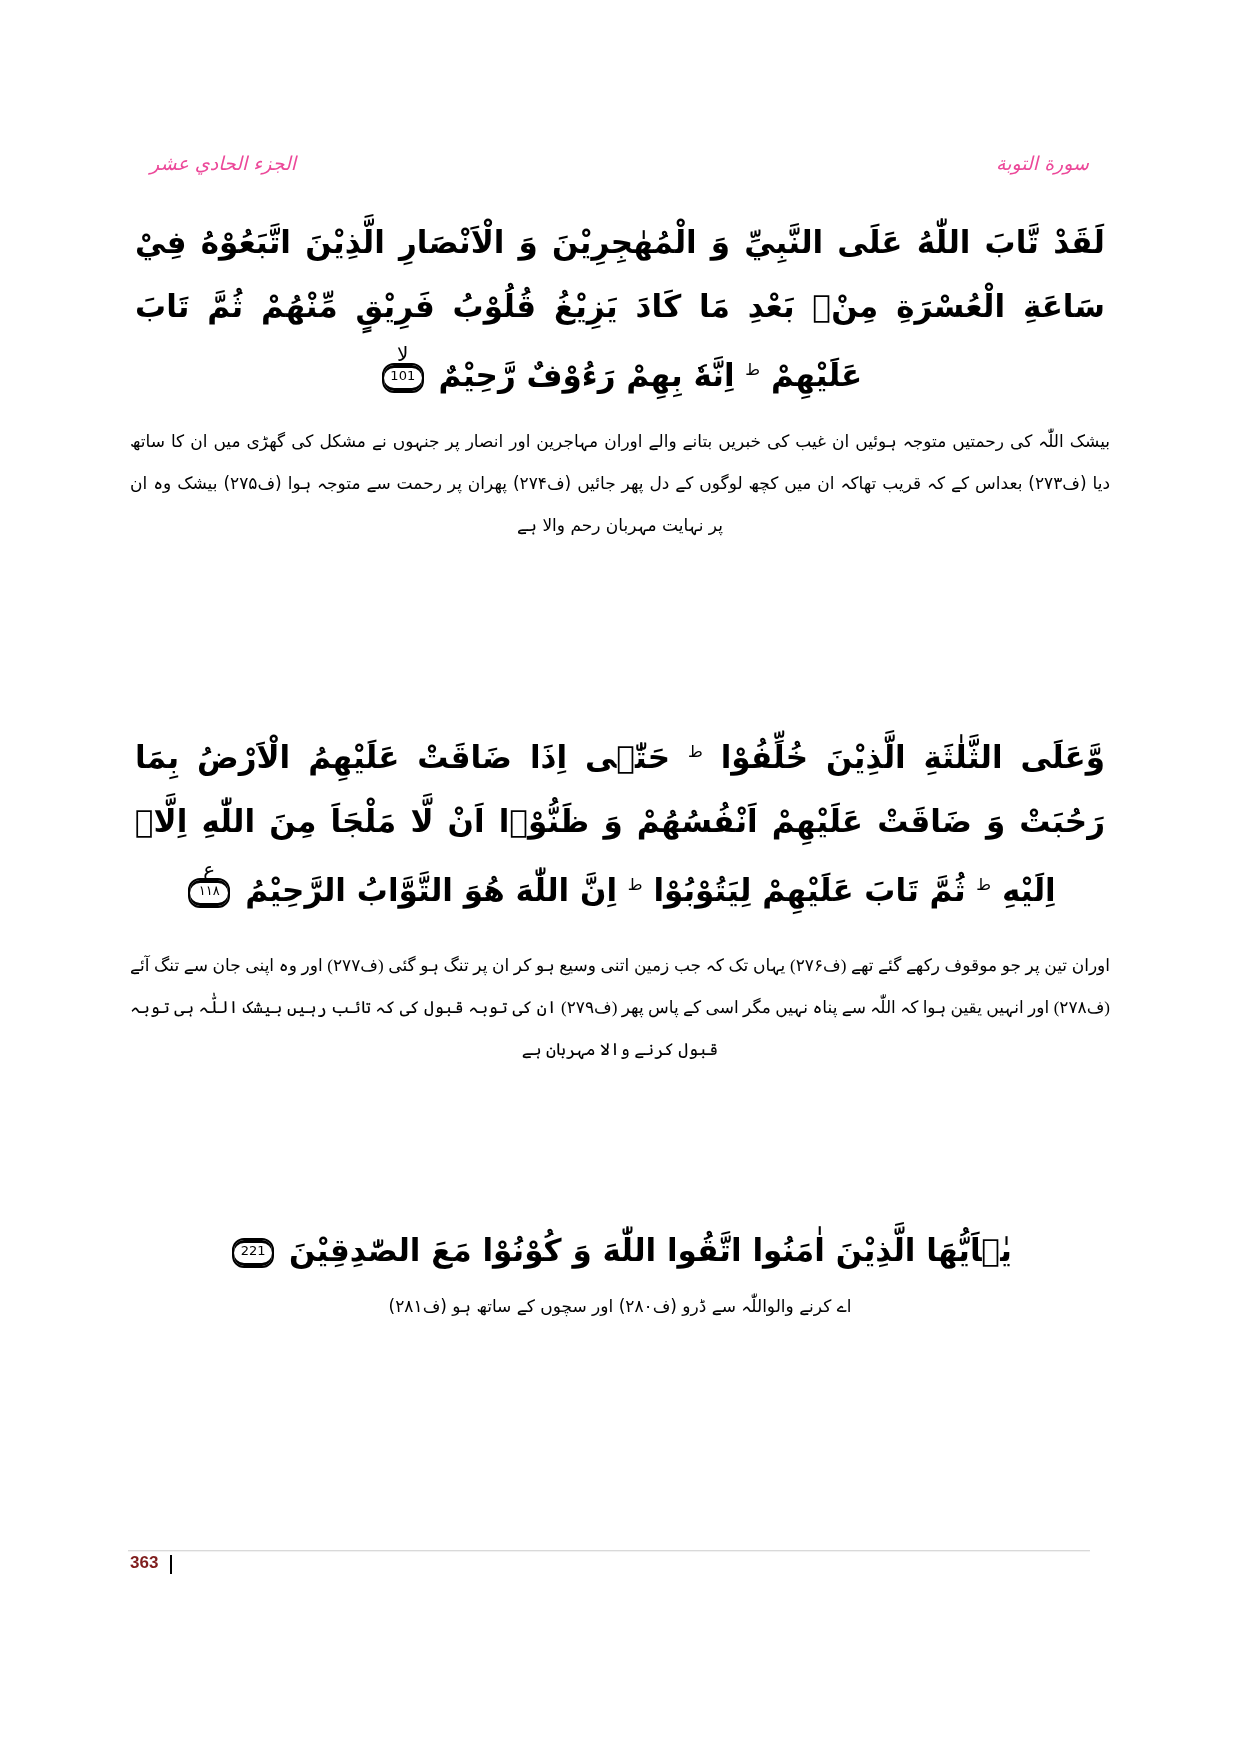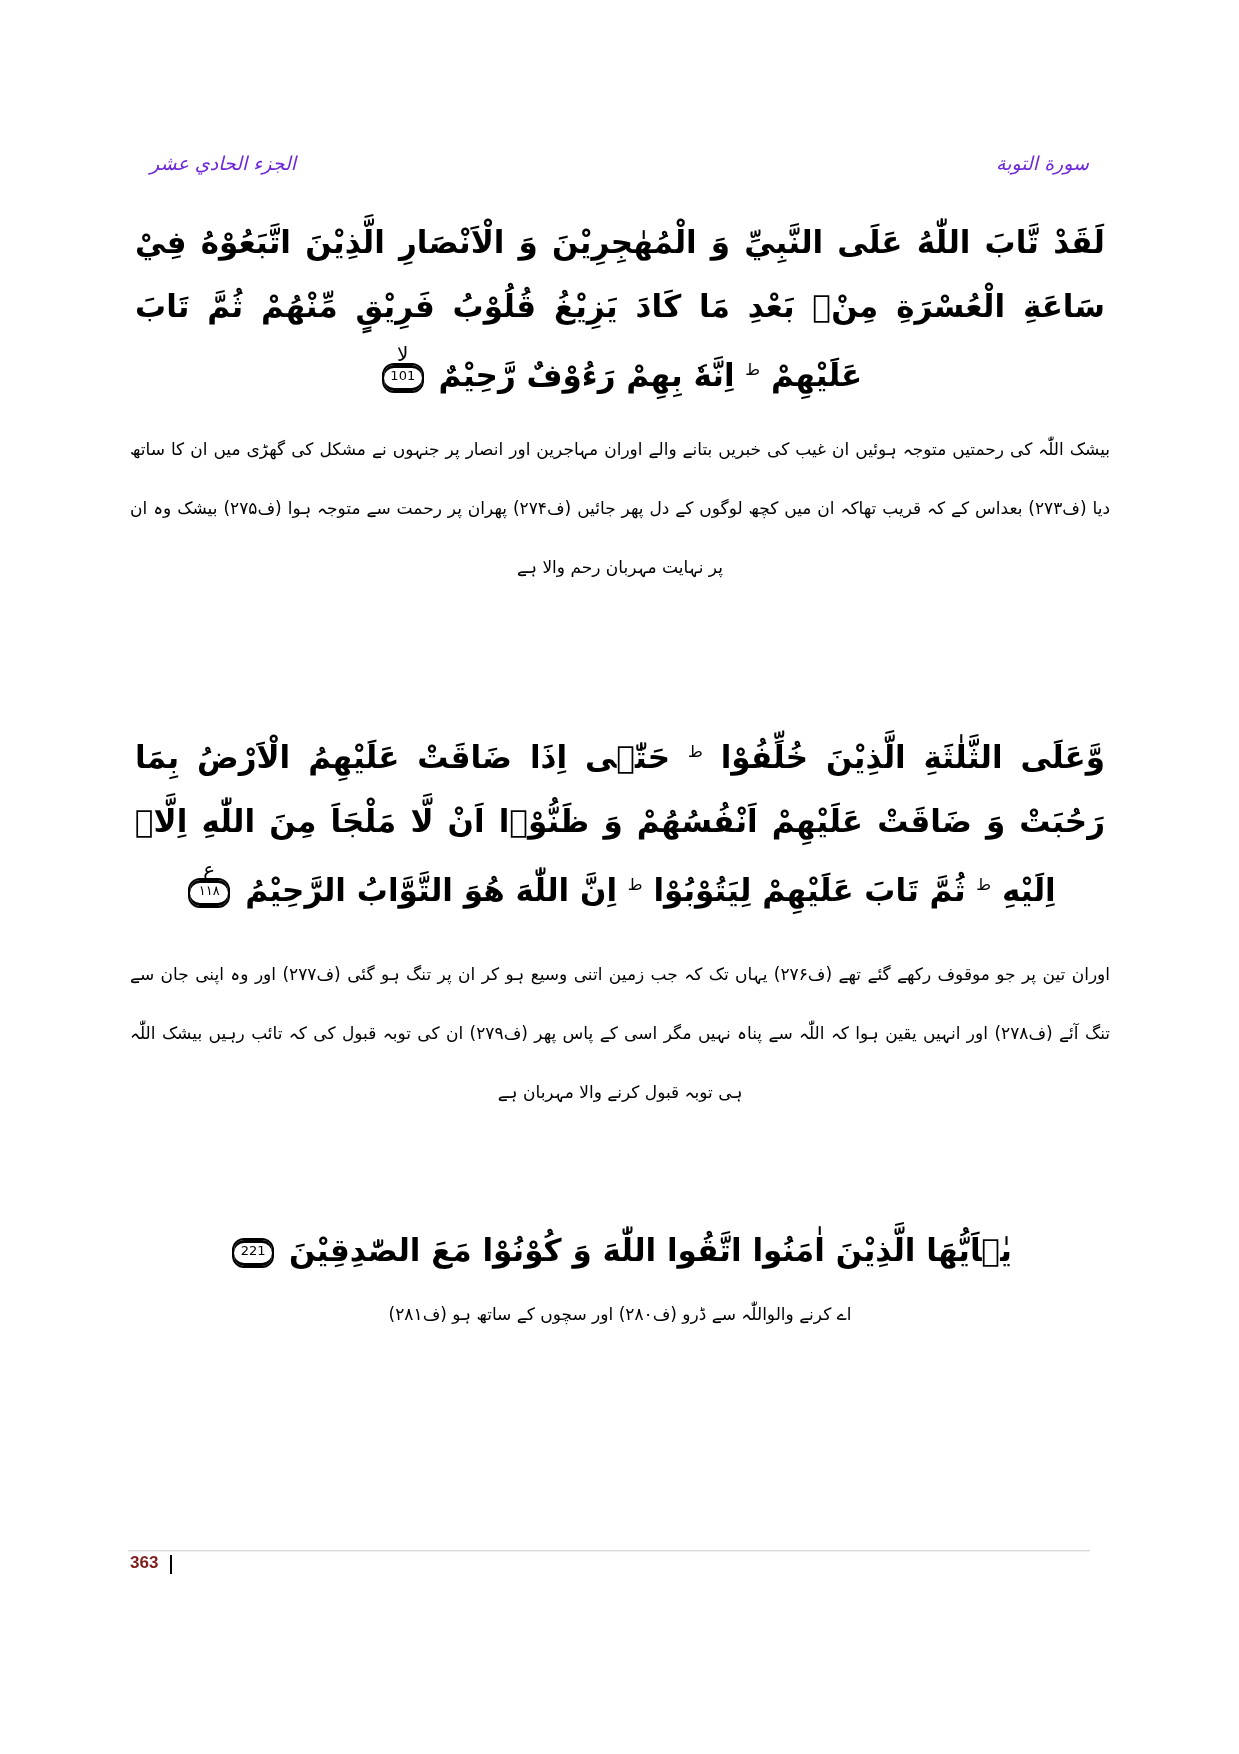--- a/index.html
+++ b/index.html
@@ -1,24 +1,24 @@
 <!DOCTYPE html>
 <html><head>
 <meta charset="utf-8">
 <style>
   html, body { margin: 0; padding: 0; background: #ffffff; }
   body { width: 1239px; height: 1754px; position: relative; overflow: hidden; font-family: "DejaVu Sans", sans-serif; color: #000; }
-  .hdr { position: absolute; top: 152px; font-family: "DejaVu Sans", sans-serif; font-size: 19px; color: #6d28d9; direction: rtl; letter-spacing: -0.5px; font-style: italic; }
+  .hdr { position: absolute; top: 152px; font-family: "DejaVu Sans", sans-serif; font-size: 19px; color: #ec4899; direction: rtl; letter-spacing: -0.5px; font-style: italic; }
   .hdr-left { left: 150px; }
   .hdr-right { right: 150px; }
   .arabic { position: absolute; left: 135px; width: 970px; direction: rtl; text-align: justify; text-align-last: center; font-family: "DejaVu Sans", sans-serif; font-weight: bold; font-size: 31px; line-height: 64px; }
   .ayah-num { display: inline-block; position: relative; width: 38px; height: 26px; border: 2px solid #000; border-radius: 12px; font-size: 13px; line-height: 22px; text-align: center; vertical-align: middle; margin: 0 4px; font-weight: normal; box-shadow: inset 0 3px 0 #000, inset 0 -3px 0 #000; }
   .waqf { font-size: 16px; vertical-align: super; font-weight: normal; }
   .sign-above { position: absolute; top: -18px; left: 0; right: 0; text-align: center; font-size: 20px; font-weight: normal; line-height: 14px; }
-  .urdu { position: absolute; left: 130px; width: 980px; direction: rtl; text-align: justify; text-align-last: center; font-family: "DejaVu Sans", sans-serif; font-size: 17px; line-height: 59px; }
+  .urdu { position: absolute; left: 130px; width: 980px; direction: rtl; text-align: justify; text-align-last: center; font-family: "DejaVu Sans", sans-serif; font-size: 17px; line-height: 42px; }
   .urdu .ref { white-space: nowrap; }
   .footer-line { position: absolute; left: 128px; width: 962px; top: 1550px; height: 0; border-top: 1px solid #d9d9d9; box-shadow: 0 1px 1px #eeeeee; }
   .page-num { position: absolute; left: 130px; top: 1553px; font-family: "Liberation Sans", sans-serif; font-weight: bold; font-size: 17px; color: #7f1d1d; }
   .page-bar { position: absolute; left: 170px; top: 1555px; width: 2px; height: 19px; background: #000; }
 </style>
 </head>
 <body>
 
 <div class="hdr hdr-left">الجزء الحادي عشر</div>
 <div class="hdr hdr-right">سورة التوبة</div>
@@ -42,21 +42,21 @@
 <div class="arabic" style="top:720px;">
   <span>وَّعَلَى الثَّلٰثَةِ الَّذِيْنَ خُلِّفُوْا</span>
   <span class="waqf">ط</span>
   <span>حَتّٰۤى اِذَا ضَاقَتْ عَلَيْهِمُ الْاَرْضُ بِمَا رَحُبَتْ وَ ضَاقَتْ عَلَيْهِمْ اَنْفُسُهُمْ وَ ظَنُّوْۤا اَنْ لَّا مَلْجَاَ مِنَ اللّٰهِ اِلَّاۤ اِلَيْهِ</span>
   <span class="waqf">ط</span>
   <span>ثُمَّ تَابَ عَلَيْهِمْ لِيَتُوْبُوْا</span>
   <span class="waqf">ط</span>
   <span>اِنَّ اللّٰهَ هُوَ التَّوَّابُ الرَّحِيْمُ</span>
   <span class="ayah-num"><span class="sign-above">ع</span><span>١١٨</span></span>
 </div>
-<div class="urdu" style="top:945px;">
+<div class="urdu" style="top:945px;font-family:Liberation Serif, serif;">
   <span>اوران تین پر جو موقوف رکھے گئے تھے</span>
   <span class="ref">(ف۲۷۶)</span>
   <span>یہاں تک کہ جب زمین اتنی وسیع ہو کر ان پر تنگ ہو گئی</span>
   <span class="ref">(ف۲۷۷)</span>
   <span>اور وہ اپنی جان سے تنگ آئے</span>
   <span class="ref">(ف۲۷۸)</span>
   <span>اور انہیں یقین ہوا کہ اللّٰہ سے پناہ نہیں مگر اسی کے پاس پھر</span>
   <span class="ref">(ف۲۷۹)</span>
   <span>ان کی توبہ قبول کی کہ تائب رہیں بیشک اللّٰہ ہی توبہ قبول کرنے والا مہربان ہے</span>
 </div>

